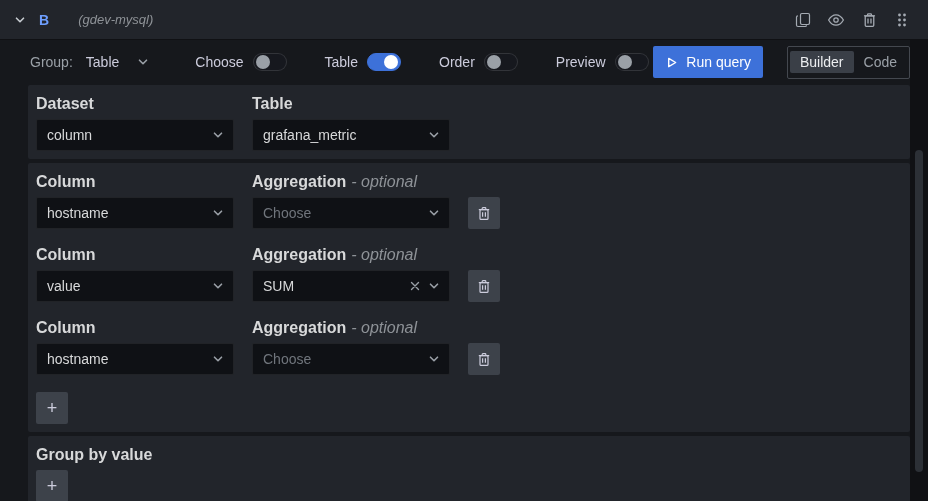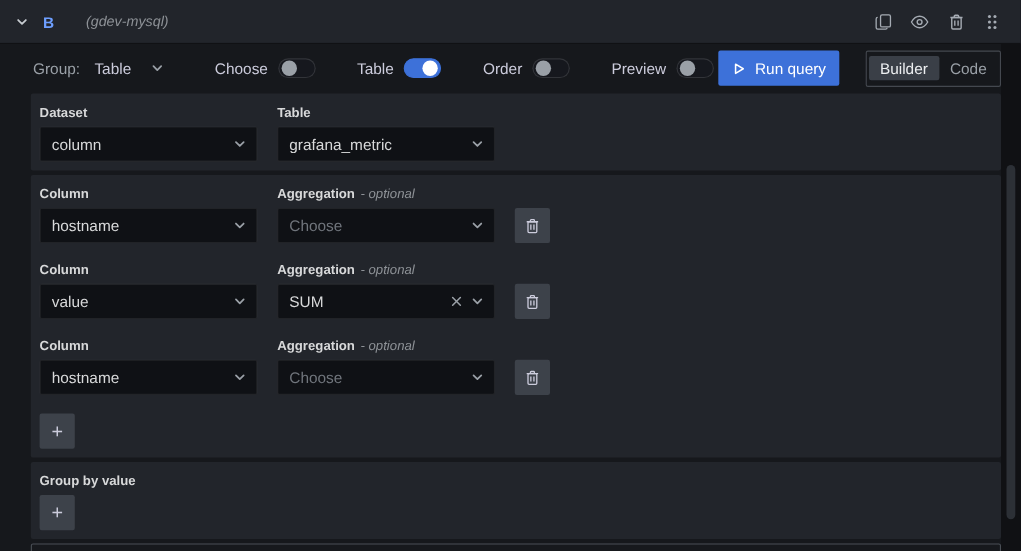--- a/index.html
+++ b/index.html
@@ -42,21 +42,21 @@
     display: flex; align-items: center; gap: 8px; cursor: pointer;
   }
   .mode-group { margin-left: 24px; height: 33px; display: flex; align-items: center; border: 1px solid #44484f; border-radius: 2px; padding: 0 2px; }
   .mode-opt { padding: 3px 10px; font-size: 14px; color: #9aa0a7; border-radius: 2px; cursor: pointer; background: none; border: none; font-family: inherit; }
   .mode-opt.selected { background: #3a3f47; color: #eceef0; font-weight: 500; }
 
   
   .panel { background: #22252b; border-radius: 2px; margin-bottom: 4px; padding: 10px 8px 8px; }
   .fields-row { display: flex; gap: 18px; align-items: flex-end; }
   .field { width: 198px; }
-  .field-label { font-size: 12px; font-weight: bold; color: #d8d9da; margin-bottom: 6px; display: flex; gap: 5px; align-items: baseline; }
+  .field-label { font-size: 16px; font-weight: bold; color: #d8d9da; margin-bottom: 6px; display: flex; gap: 5px; align-items: baseline; }
   .optional { color: #8e9297; font-style: italic; font-weight: normal; }
   .select {
     height: 32px; background: #0f1115; border: 1px solid rgba(255,255,255,0.08); border-radius: 2px;
     display: flex; align-items: center; padding: 0 9px 0 10px; font-size: 14px; color: #d8d9da; cursor: pointer;
   }
   .select .value { flex: 1; white-space: nowrap; overflow: hidden; }
   .select .value.placeholder { color: #70757c; }
   .select .chev { color: #9aa0a7; display: flex; margin-left: 7px; }
   .clear-x { display: none; color: #9aa0a7; background: none; border: none; padding: 0; cursor: pointer; align-items: center; }
   .clear-x.visible { display: flex; }

